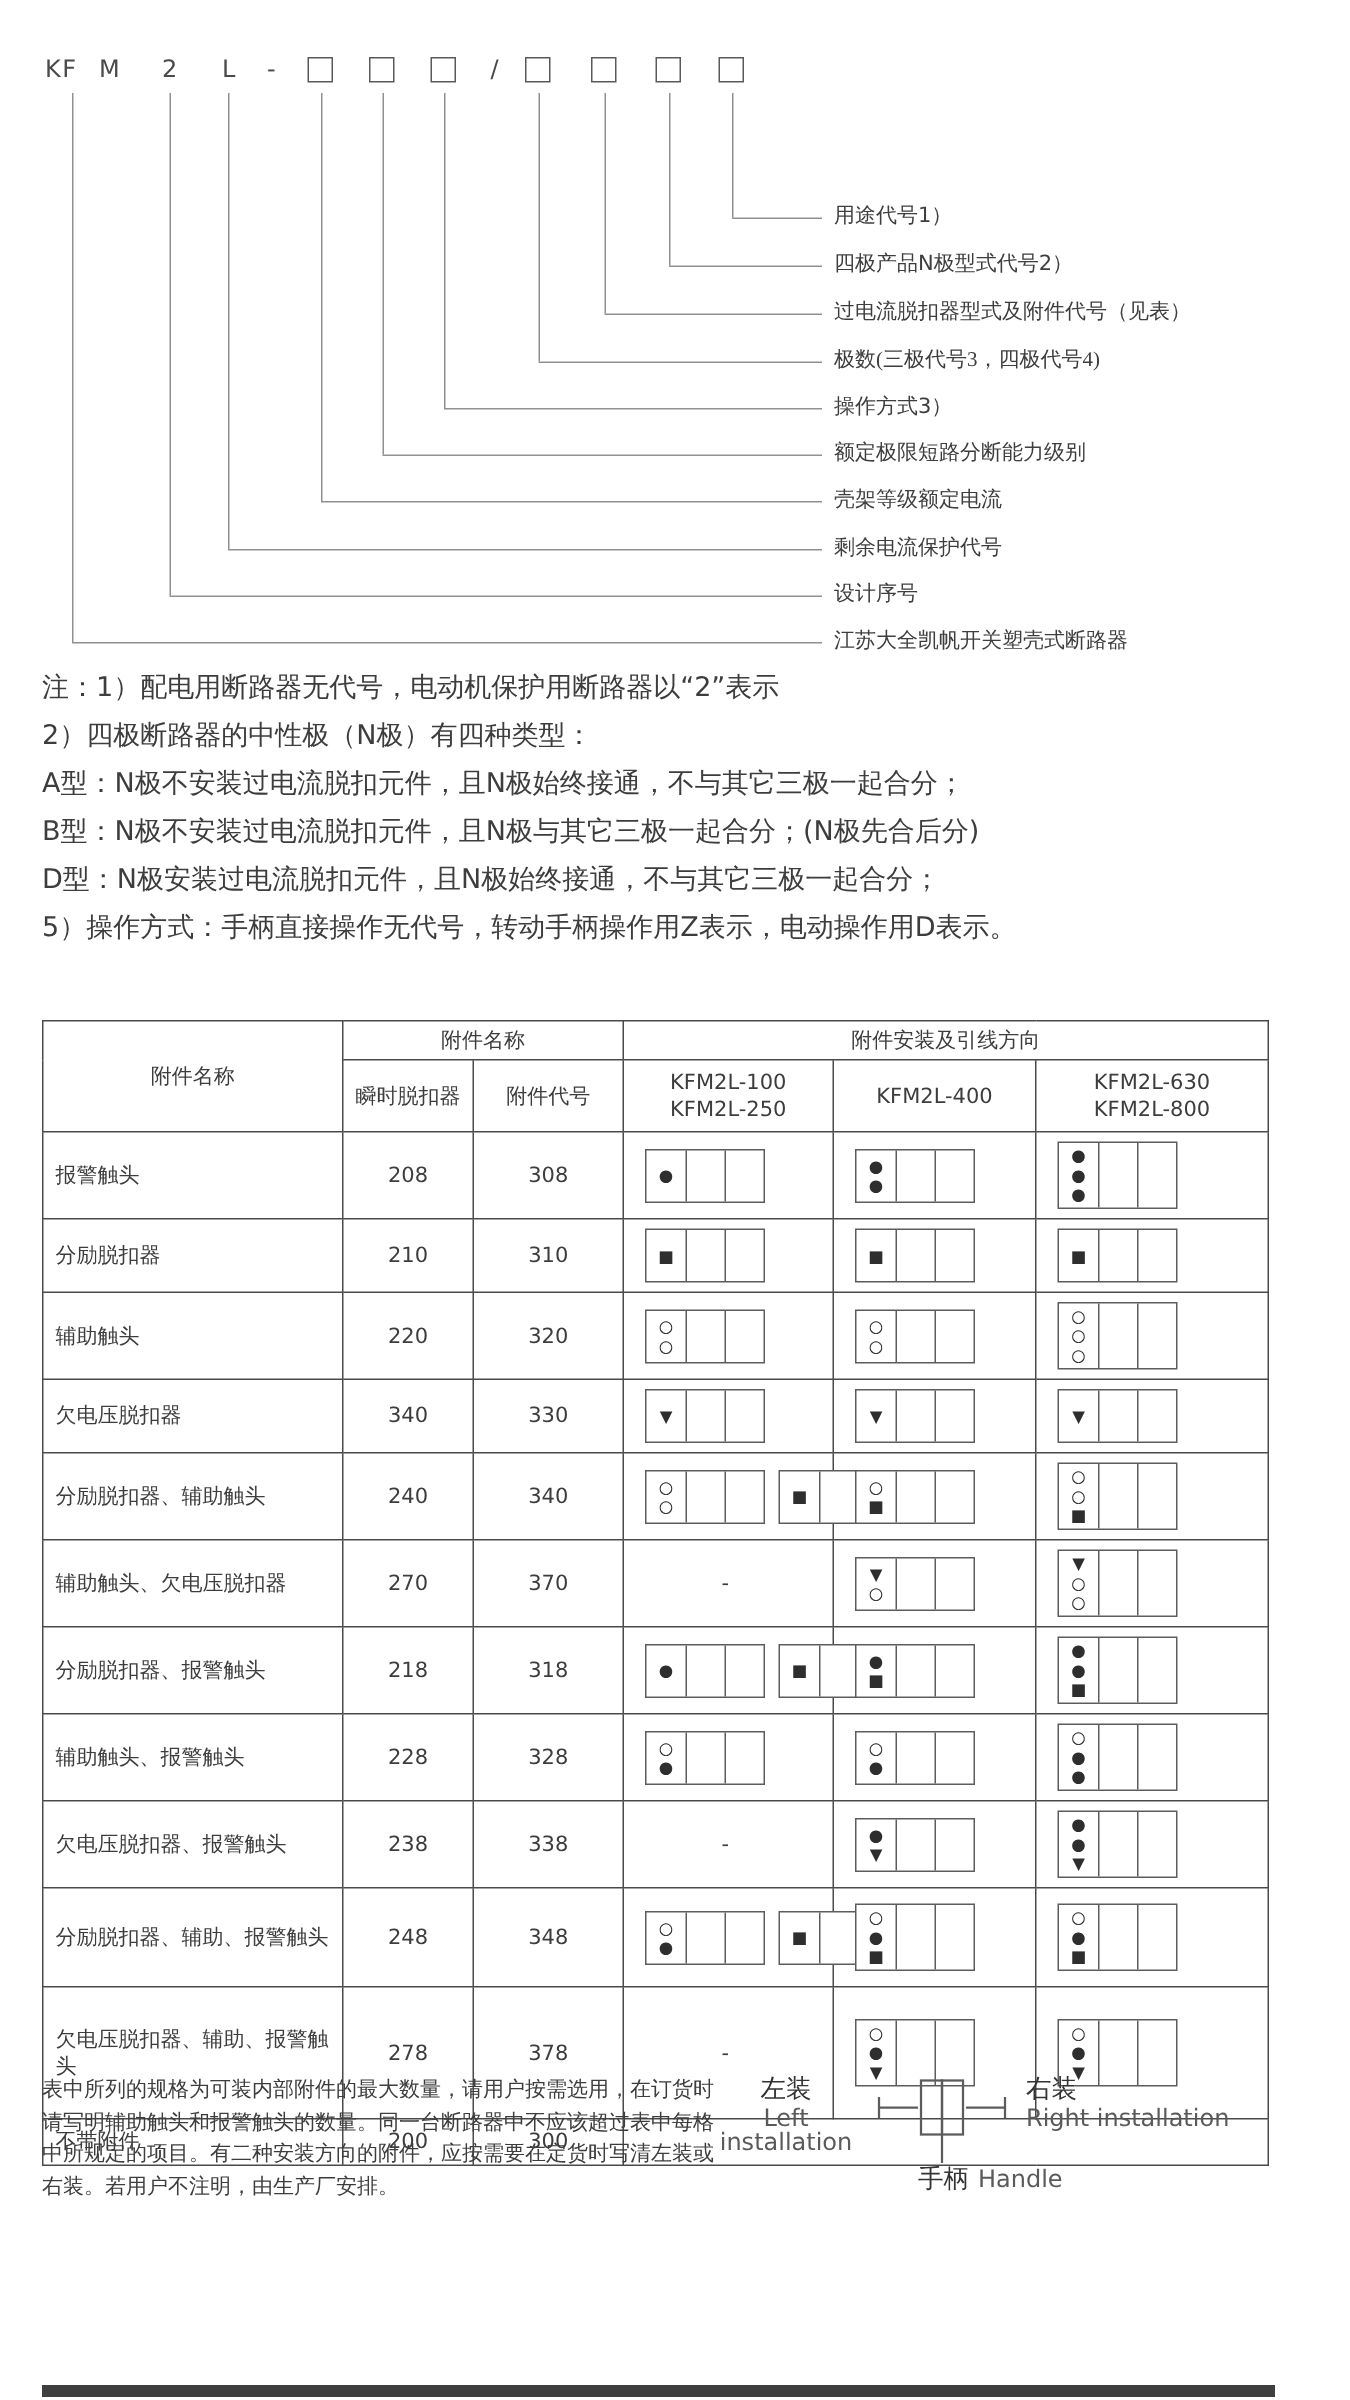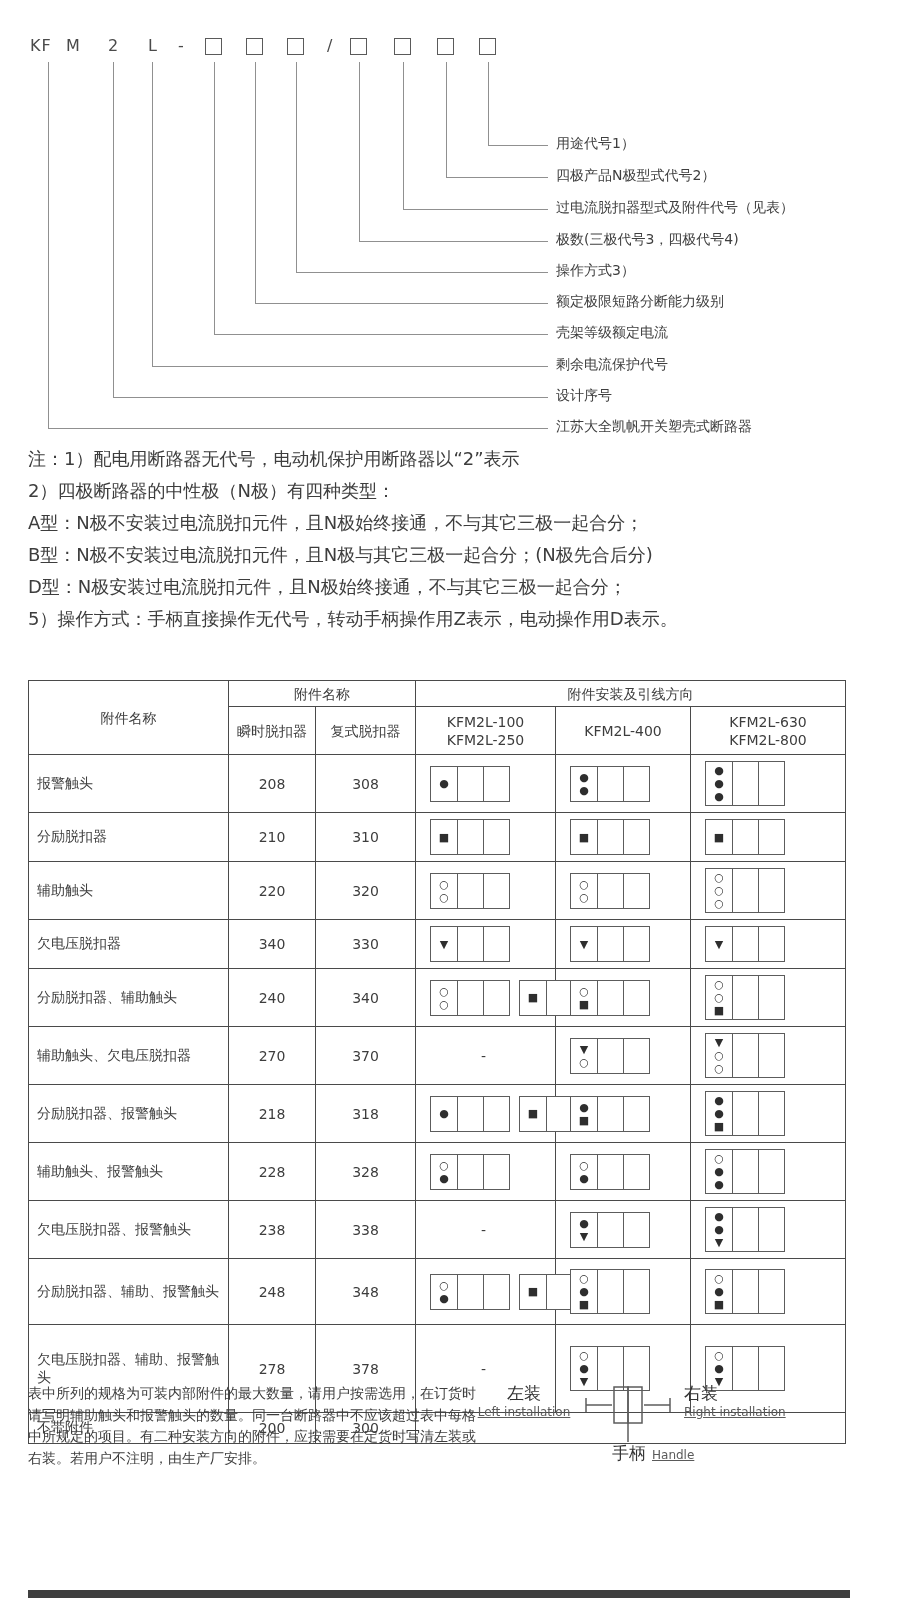--- a/index.html
+++ b/index.html
@@ -45,21 +45,21 @@
 
   
   #footer-text { position:absolute; left:28px; top:1383px; width:448px; font-size:14px; line-height:21.5px; color:#3d3d3d; }
   #footer-text p { margin:0; }
 
   #install { position:absolute; left:468px; top:1382px; display:flex; align-items:flex-start; }
   .inst-col { display:flex; flex-direction:column; }
   .inst-col.left  { width:112px; text-align:center; }
   .inst-col.right { width:140px; text-align:left; padding-left:4px; }
   .inst-cn { font-size:17px; color:#333; line-height:22px; }
-  .inst-en { font-size:12px; color:#5a5a5a; line-height:16px;text-decoration:underline; }
+  .inst-en { font-size:16px; color:#5a5a5a; line-height:16px; }
   #handle-svg { width:100px; height:62px; }
   #handle-label { position:absolute; left:612px; top:1442px; white-space:nowrap; }
   #handle-label .inst-cn { display:inline; margin-right:6px; }
   #handle-label .inst-en { display:inline; }
 
   #bottom-bar { position:absolute; left:28px; top:1590px; width:822px; height:8px; background:#3f3f3f; }
 </style>
 </head>
 <body>
 
@@ -82,21 +82,21 @@
     <div class="hline" style="left: 488px; top: 145px; width: 60px;"></div>
     <div class="code-label" style="left: 556px; top: 135px;">用途代号1）</div>
     <div class="vline" style="left: 446px; top: 62px; height: 115px;"></div>
     <div class="hline" style="left: 446px; top: 177px; width: 102px;"></div>
     <div class="code-label" style="left: 556px; top: 167px;">四极产品N极型式代号2）</div>
     <div class="vline" style="left: 403px; top: 62px; height: 147px;"></div>
     <div class="hline" style="left: 403px; top: 209px; width: 145px;"></div>
     <div class="code-label" style="left: 556px; top: 199px;">过电流脱扣器型式及附件代号（见表）</div>
     <div class="vline" style="left: 359px; top: 62px; height: 179px;"></div>
     <div class="hline" style="left: 359px; top: 241px; width: 189px;"></div>
-    <div class="code-label" style="left: 556px; top: 231px;">极数(三极代号3，四极代号4)</div>
+    <div class="code-label" style="left: 556px; top: 231px; font-family: Liberation Serif, serif;">极数(三极代号3，四极代号4)</div>
     <div class="vline" style="left: 296px; top: 62px; height: 210px;"></div>
     <div class="hline" style="left: 296px; top: 272px; width: 252px;"></div>
     <div class="code-label" style="left: 556px; top: 262px;">操作方式3）</div>
     <div class="vline" style="left: 255px; top: 62px; height: 241px;"></div>
     <div class="hline" style="left: 255px; top: 303px; width: 293px;"></div>
     <div class="code-label" style="left: 556px; top: 293px;">额定极限短路分断能力级别</div>
     <div class="vline" style="left: 214px; top: 62px; height: 272px;"></div>
     <div class="hline" style="left: 214px; top: 334px; width: 334px;"></div>
     <div class="code-label" style="left: 556px; top: 324px;">壳架等级额定电流</div>
     <div class="vline" style="left: 152px; top: 62px; height: 304px;"></div>
@@ -129,21 +129,21 @@
       <col style="width: 155px;">
     </colgroup>
     <thead>
       <tr>
         <th class="c-name" rowspan="2">附件名称</th>
         <th colspan="2">附件名称</th>
         <th colspan="3">附件安装及引线方向</th>
       </tr>
       <tr>
         <th>瞬时脱扣器</th>
-        <th>复式脱扣器</th>
+        <th>附件代号</th>
         <th>
           <div>KFM2L-100</div>
           <div>KFM2L-250</div>
         </th>
         <th>
           <div>KFM2L-400</div>
         </th>
         <th>
           <div>KFM2L-630</div>
           <div>KFM2L-800</div>

